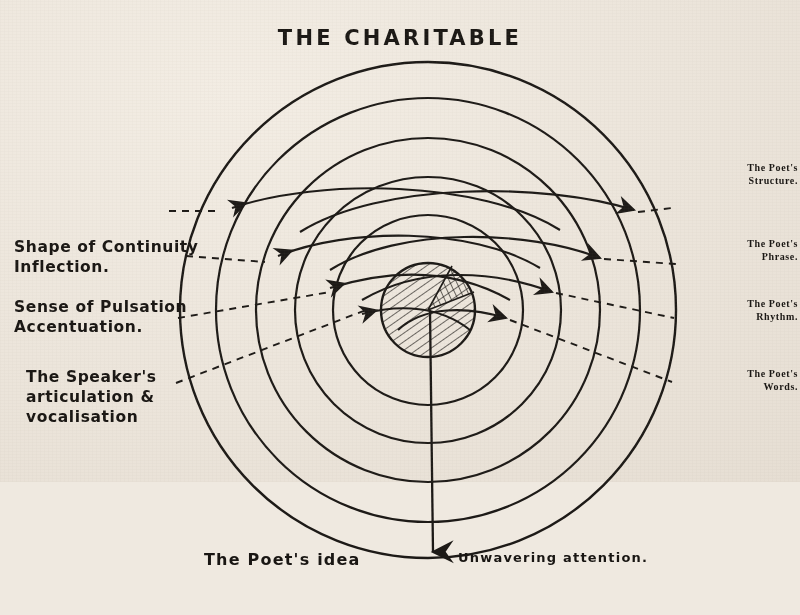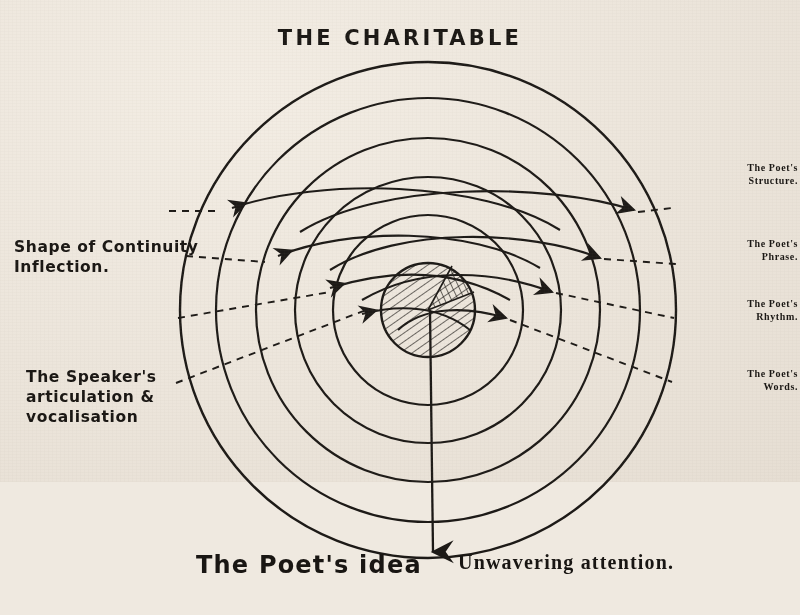--- a/index.html
+++ b/index.html
@@ -64,34 +64,33 @@
     top: 26px;
     width: 800px;
     text-align: center;
     font-size: 21px;
     letter-spacing: 3.2px;
     font-weight: 600;
     color: #1b1815;
   }
   #bottom-left-label {
     position: absolute;
-    left: 196px;
+    left: 204px;
     top: 550px;
-    font-size: 24px;
+    font-size: 16px;
     letter-spacing: 1.2px;
     font-weight: 600;
   }
   #bottom-right-label {
     position: absolute;
     left: 458px;
     top: 550px;
-    font-size: 20px;
+    font-size: 13px;
     letter-spacing: 1.2px;
     font-weight: 600;
-    font-family: Liberation Serif, serif;
   }
 </style>
 </head>
 <body>
 
 <div id="page">
 
   <svg id="diagram" width="800" height="615" viewBox="0 0 800 615">
 
     <g>
@@ -164,20 +163,22 @@
 
     <g>
       <path class="ink" d="M430,310 L433,552" stroke-width="2.3" marker-end="url(#arrowD)"></path>
     </g>
   </svg>
 
   <div id="title">THE CHARITABLE</div>
 
   <div class="label lbl-left" style="left:14px; top:238px; width:186px;">Shape of Continuity
 Inflection.</div>
+  <div class="label lbl-left" style="left:14px; top:298px; width:180px;">Sense of Pulsation
+Accentuation.</div>
   <div class="label lbl-left" style="left:26px; top:368px; width:176px;">The Speaker's
 articulation &amp;
 vocalisation</div>
 
   <div class="label lbl-right" style="left:672px; top:162px; width:126px;">The Poet's
 Structure.</div>
   <div class="label lbl-right" style="left:678px; top:238px; width:120px;">The Poet's
 Phrase.</div>
   <div class="label lbl-right" style="left:678px; top:298px; width:120px;">The Poet's
 Rhythm.</div>

